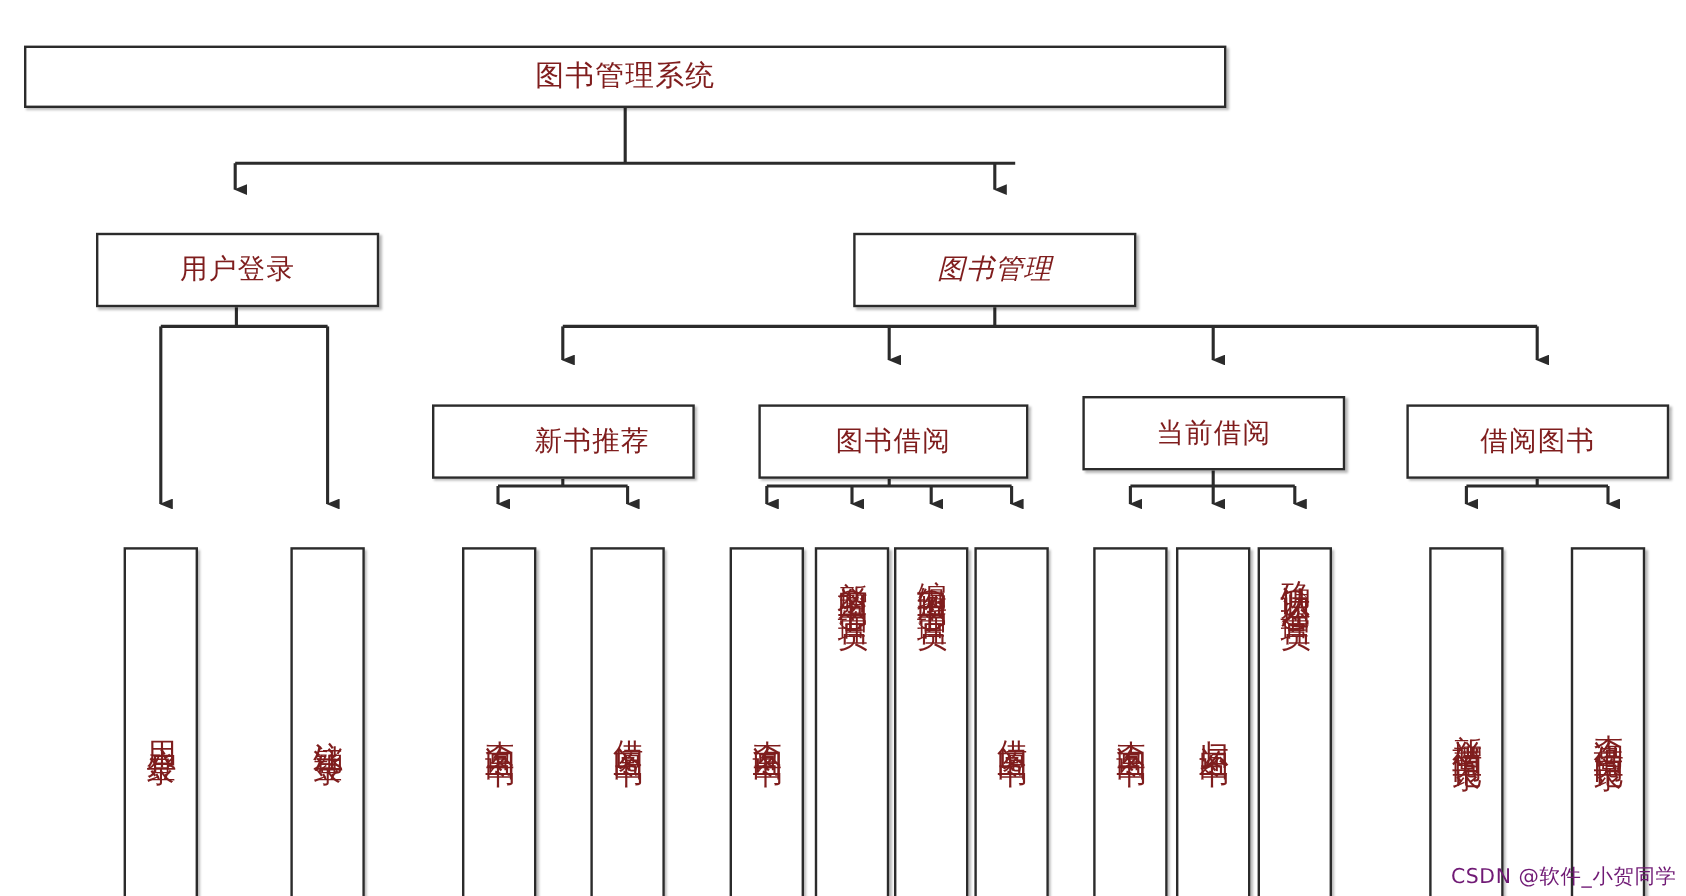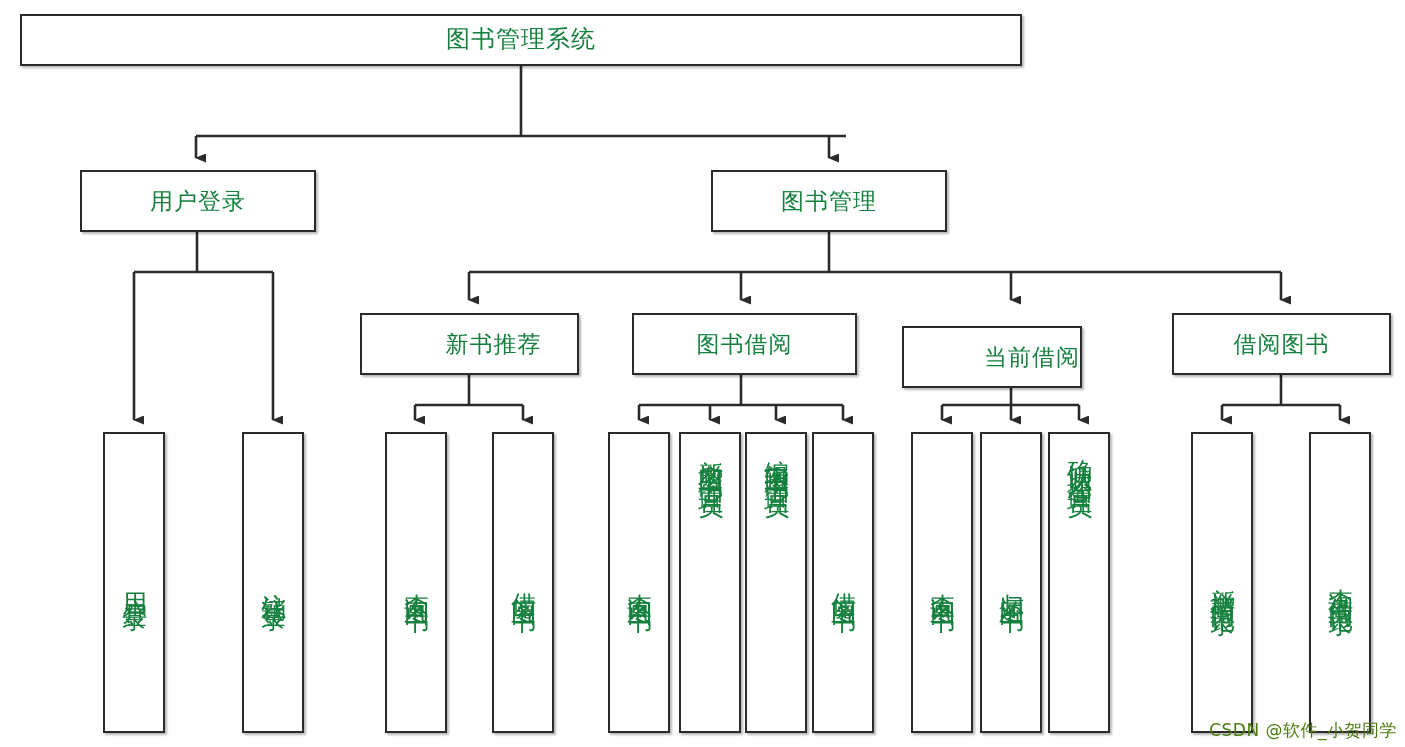--- a/index.html
+++ b/index.html
@@ -29,21 +29,22 @@
   }
   .node {
     position: absolute;
     box-sizing: border-box;
     background: #ffffff;
     border: 2.5px solid #2b2b2b;
     box-shadow: 2px 2px 2px rgba(0,0,0,0.28);
     display: flex;
     align-items: center;
     justify-content: center;
-    color: #15803d;
+    color: #7f1d1d;
+    margin-top: 24px;
   }
   .node-label {
     display: block;
     text-align: center;
     line-height: 1.15;
     white-space: nowrap;
   }
   
   .node.horiz .node-label {
     font-size: 23px;
@@ -68,21 +69,21 @@
   }
   .node.vert.centered {
     align-items: center;
     padding-top: 0;
   }
   #watermark {
     position: absolute;
     right: 8px;
     bottom: 5px;
     font-size: 17px;
-    color: #4d7c0f;
+    color: #701a75;
     letter-spacing: 0.5px;
     white-space: nowrap;
   }
 </style>
 </head>
 <body>
 
 <div id="diagram-root">
 
   <svg id="edges" viewBox="0 0 1405 747" xmlns="http://www.w3.org/2000/svg">
@@ -136,33 +137,33 @@
   </svg>
 
   <div class="node horiz root" style="left:20px; top:14px; width:1002px; height:52px;">
     <span class="node-label">图书管理系统</span>
   </div>
 
   <div class="node horiz" style="left:80px; top:170px; width:236px; height:62px;">
     <span class="node-label">用户登录</span>
   </div>
 
-  <div class="node horiz" style="left:711px; top:170px; width:236px; height:62px;">
+  <div class="node horiz" style="left:711px; top:170px; width:236px; height:62px;font-style:italic;">
     <span class="node-label">图书管理</span>
   </div>
 
   <div class="node horiz" style="left:360px; top:313px; width:219px; height:62px;padding-left:48px;">
     <span class="node-label">新书推荐</span>
   </div>
 
   <div class="node horiz" style="left:632px; top:313px; width:225px; height:62px;">
     <span class="node-label">图书借阅</span>
   </div>
 
-  <div class="node horiz" style="left:902px; top:326px; width:180px; height:62px;justify-content:flex-end;">
+  <div class="node horiz" style="left:902px; top:306px; width:219px; height:62px;">
     <span class="node-label">当前借阅</span>
   </div>
 
   <div class="node horiz" style="left:1172px; top:313px; width:219px; height:62px;">
     <span class="node-label">借阅图书</span>
   </div>
 
   <div class="node vert centered" style="left:103px; top:432px; width:62px; height:301px;">
     <span class="node-label">用户登录</span>
   </div>

